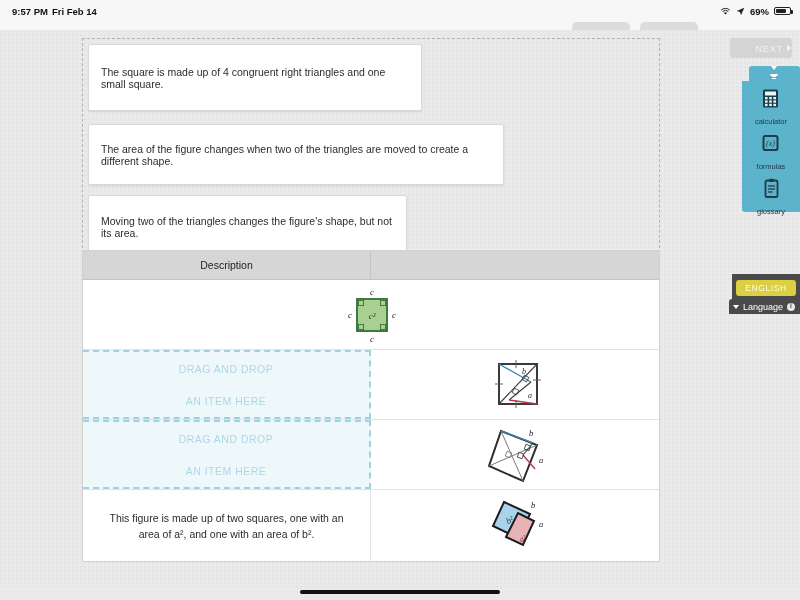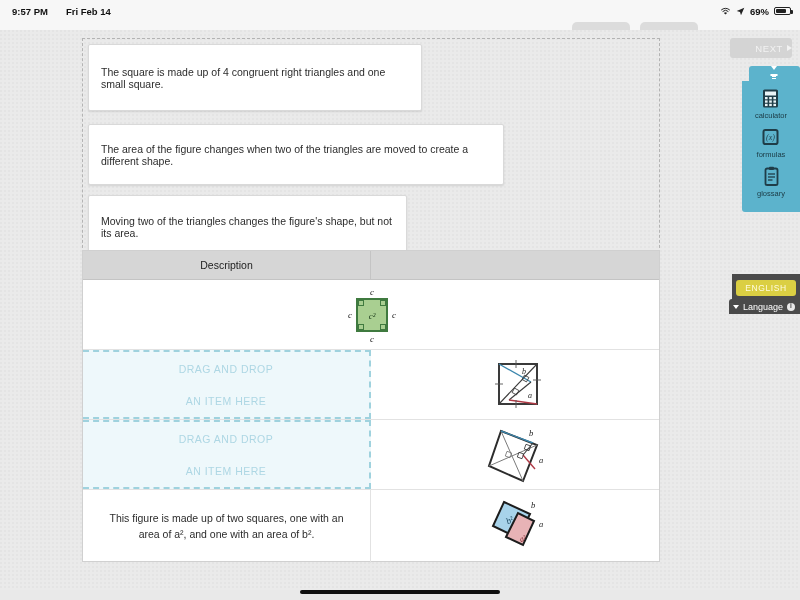--- a/index.html
+++ b/index.html
@@ -28,21 +28,21 @@
     align-items: center;
     font-size: 9.5px;
     color: #111;
     font-weight: bold;
     z-index: 40;
   }
   .status-left {
     position: absolute;
     left: 12px;
     display: flex;
-    gap: 18px;
+    gap: 4px;
     align-items: center;
     white-space: nowrap;
   }
   .status-right {
     position: absolute;
     right: 9px;
     display: flex;
     gap: 5px;
     align-items: center;
     white-space: nowrap;
@@ -297,21 +297,21 @@
     display: flex;
     flex-direction: column;
     align-items: center;
     padding-top: 7px;
     box-sizing: border-box;
   }
   .tool {
     display: flex;
     flex-direction: column;
     align-items: center;
-    gap: 2px;
+    gap: 8px;
     margin-bottom: 7px;
     cursor: pointer;
   }
   .tool-label {
     font-size: 7.5px;
     color: #1b3a44;
   }
   .glyph { width: 19px; height: 21px; }
 
   .lang-tab { right: 0; top: 245px; background: #4a4a4a; margin-top: 24px; }

